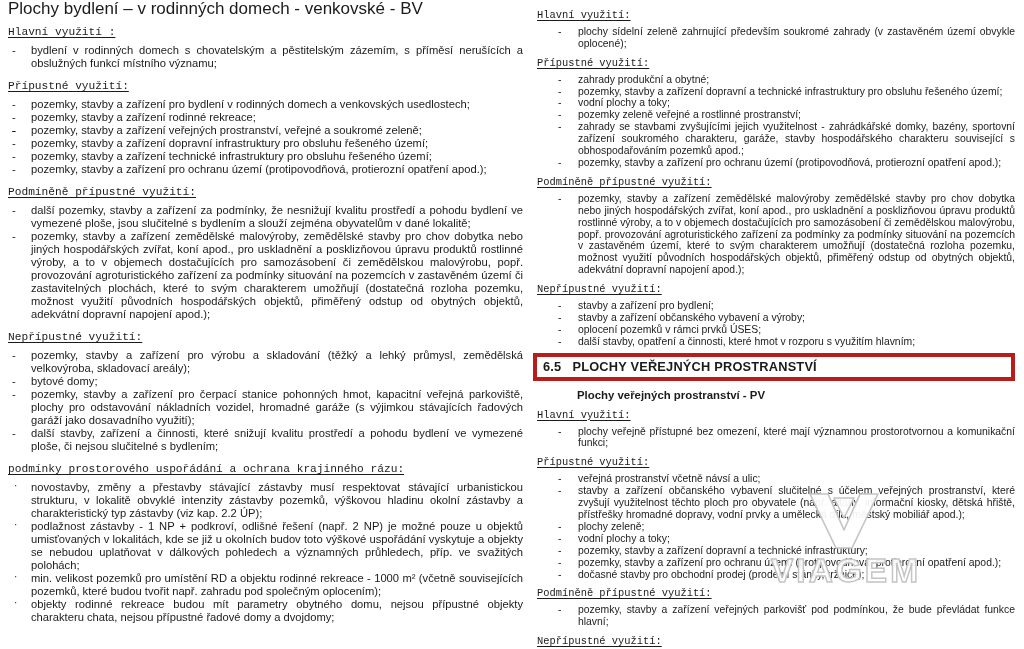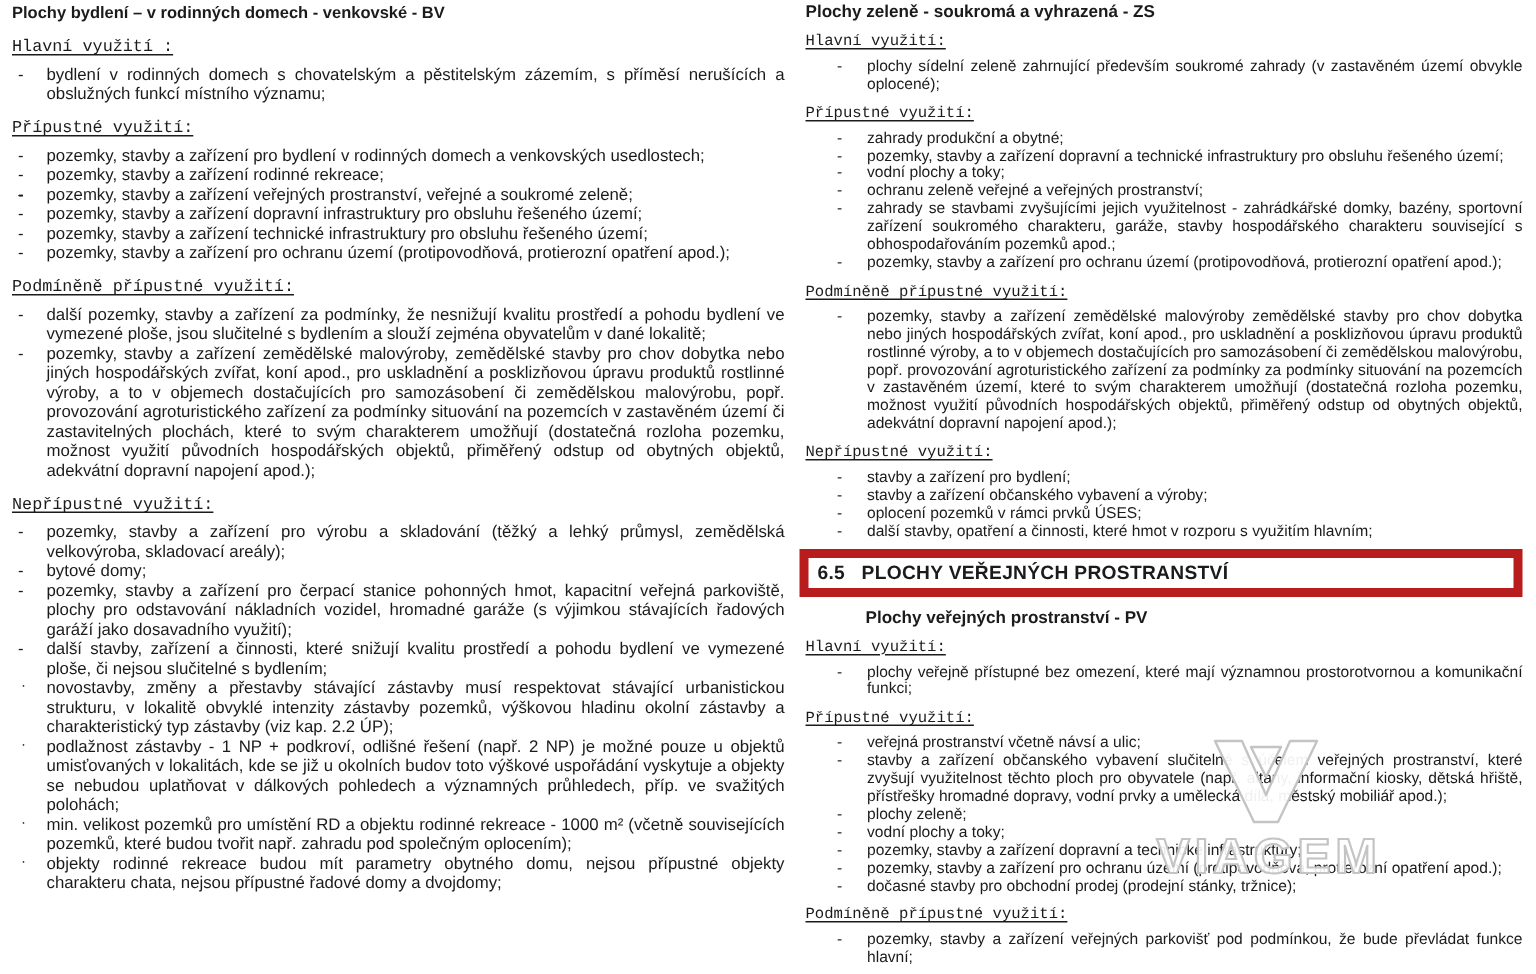--- a/index.html
+++ b/index.html
@@ -7,39 +7,39 @@
     width:1024px; height:649px; overflow:hidden;
     background:#ffffff; color:#1b1b1b;
     font-family:"Liberation Sans","DejaVu Sans",sans-serif;
     position:relative;
   }
   .page { position:absolute; inset:0; }
   .col { position:absolute; top:2px; }
   .col-left  { left:8px;  width:515px; font-size:11.2px; line-height:13px; }
   .col-right { left:537px; width:478px; font-size:10.4px; line-height:11.9px; }
 
-  .title-lg { margin:0 0 6px 0; font-size:11px; font-weight:bold; line-height:14px; }
+  .title-lg { margin:0 0 6px 0; font-size:17px; font-weight:normal; line-height:14px; }
   .title-sm { margin:0 0 4px 0; font-size:11.4px; font-weight:bold; line-height:13px; }
   .pv-title { margin:8px 0 4px 0; font-size:11.4px; font-weight:bold; line-height:13px;padding-left:40px; }
 
   .sec-h { margin:9px 0 5px 0; }
   .col-right .sec-h { margin:7px 0 4px 0; }
   .u { text-decoration:underline; text-underline-offset:1.5px;font-family:Liberation Mono, monospace; }
 
   ul.items { list-style:none; margin:0; padding:0; text-align:justify; }
   .col-left  ul.items { padding-left:4px; }
   .col-right ul.items { padding-left:21px; }
   ul.items li { position:relative; margin:0; }
   .col-left  ul.items li { padding-left:19px; }
   .col-right ul.items li { padding-left:20px; }
   ul.items li .mk { position:absolute; left:0; top:0; }
   .col-left ul.items.dotted li .mk { font-size:10px; top:-2px; left:2px; }
 
   .box-h {
-    border:6px solid #b91c1c; background:#fff;
+    border:4px solid #b91c1c; background:#fff;
     margin:5px 0 0 -4px; padding:2px 6px 3px 6px;
     font-size:12.8px; font-weight:bold; line-height:15px;
     letter-spacing:0.2px;
   }
   .box-h .num { margin-right:11px; }
 
   .watermark {
     position:absolute; left:768px; top:490px; width:156px; height:100px;
     pointer-events:none; z-index:5;
   }
@@ -73,42 +73,42 @@
           <li><span class="mk">-</span><span>další pozemky, stavby a zařízení za podmínky, že nesnižují kvalitu prostředí a pohodu bydlení ve vymezené ploše, jsou slučitelné s bydlením a slouží zejména obyvatelům v dané lokalitě;</span></li>
           <li><span class="mk">-</span><span>pozemky, stavby a zařízení zemědělské malovýroby, zemědělské stavby pro chov dobytka nebo jiných hospodářských zvířat, koní apod.,  pro uskladnění a posklizňovou úpravu produktů rostlinné výroby, a to v objemech dostačujících pro samozásobení či zemědělskou malovýrobu, popř. provozování agroturistického zařízení za podmínky situování na pozemcích v zastavěném území či zastavitelných plochách, které to svým charakterem umožňují (dostatečná rozloha pozemku, možnost využití původních hospodářských objektů, přiměřený odstup od obytných objektů, adekvátní dopravní napojení apod.);</span></li>
         </ul>
         <div class="sec-h"><span class="u">Nepřípustné využití:</span></div>
         <ul class="items">
           <li><span class="mk">-</span><span>pozemky, stavby a zařízení pro výrobu a skladování (těžký a lehký průmysl, zemědělská velkovýroba, skladovací areály);</span></li>
           <li><span class="mk">-</span><span>bytové domy;</span></li>
           <li><span class="mk">-</span><span>pozemky, stavby a zařízení pro čerpací stanice pohonných hmot, kapacitní veřejná parkoviště, plochy pro odstavování nákladních vozidel, hromadné garáže (s výjimkou stávajících řadových garáží jako dosavadního využití);</span></li>
           <li><span class="mk">-</span><span>další stavby, zařízení a činnosti, které snižují kvalitu prostředí a pohodu bydlení ve vymezené ploše, či nejsou slučitelné s bydlením;</span></li>
         </ul>
+        <div class="sec-h"><span class="u">podmínky prostorového uspořádání a ochrana krajinného rázu:</span></div>
         <ul class="items dotted">
           <li><span class="mk">·</span><span>novostavby, změny a přestavby stávající zástavby musí respektovat stávající urbanistickou strukturu, v lokalitě obvyklé intenzity zástavby pozemků, výškovou hladinu okolní zástavby a charakteristický typ zástavby (viz kap. 2.2 ÚP);</span></li>
           <li><span class="mk">·</span><span>podlažnost zástavby - 1 NP + podkroví, odlišné řešení (např. 2 NP) je možné pouze u objektů umisťovaných v lokalitách, kde se již u okolních budov toto výškové uspořádání vyskytuje a objekty se nebudou uplatňovat v dálkových pohledech a významných průhledech, příp. ve svažitých polohách;</span></li>
           <li><span class="mk">·</span><span>min. velikost pozemků pro umístění RD a objektu rodinné rekreace - 1000 m² (včetně souvisejících pozemků, které budou tvořit např. zahradu pod společným oplocením);</span></li>
           <li><span class="mk">·</span><span>objekty rodinné rekreace budou mít parametry obytného domu, nejsou přípustné objekty charakteru chata, nejsou přípustné řadové domy a dvojdomy;</span></li>
         </ul>
       </div>
   </div>
 
   <div class="col col-right">
-    <h1 class="title-sm">Plochy zeleně - soukromá a vyhrazená - ZS</h1>
     <div>
         <div class="sec-h"><span class="u">Hlavní využití:</span></div>
         <ul class="items">
           <li><span class="mk">-</span><span>plochy sídelní zeleně zahrnující především soukromé zahrady (v zastavěném území obvykle oplocené);</span></li>
         </ul>
         <div class="sec-h"><span class="u">Přípustné využití:</span></div>
         <ul class="items">
           <li><span class="mk">-</span><span>zahrady produkční a obytné;</span></li>
           <li><span class="mk">-</span><span>pozemky, stavby a zařízení dopravní a technické infrastruktury pro obsluhu řešeného území;</span></li>
           <li><span class="mk">-</span><span>vodní plochy a toky;</span></li>
-          <li><span class="mk">-</span><span>ochranu zeleně veřejné a veřejných prostranství;</span></li>
+          <li><span class="mk">-</span><span>pozemky zeleně veřejné a rostlinné prostranství;</span></li>
           <li><span class="mk">-</span><span>zahrady se stavbami zvyšujícími jejich využitelnost - zahrádkářské domky, bazény, sportovní zařízení soukromého charakteru, garáže, stavby hospodářského charakteru související s obhospodařováním pozemků apod.;</span></li>
           <li><span class="mk">-</span><span>pozemky, stavby a zařízení pro ochranu území (protipovodňová, protierozní opatření apod.);</span></li>
         </ul>
         <div class="sec-h"><span class="u">Podmíněně přípustné využití:</span></div>
         <ul class="items">
           <li><span class="mk">-</span><span>pozemky, stavby a zařízení zemědělské malovýroby zemědělské stavby pro chov dobytka nebo jiných hospodářských zvířat, koní apod., pro uskladnění a posklizňovou úpravu produktů rostlinné výroby, a to v objemech dostačujících pro samozásobení či zemědělskou malovýrobu, popř. provozování agroturistického zařízení za podmínky za podmínky situování na pozemcích v zastavěném území, které to svým charakterem umožňují (dostatečná rozloha pozemku, možnost využití původních hospodářských objektů, přiměřený odstup od obytných objektů, adekvátní dopravní napojení apod.);</span></li>
         </ul>
         <div class="sec-h"><span class="u">Nepřípustné využití:</span></div>
         <ul class="items">
           <li><span class="mk">-</span><span>stavby a zařízení pro bydlení;</span></li>

